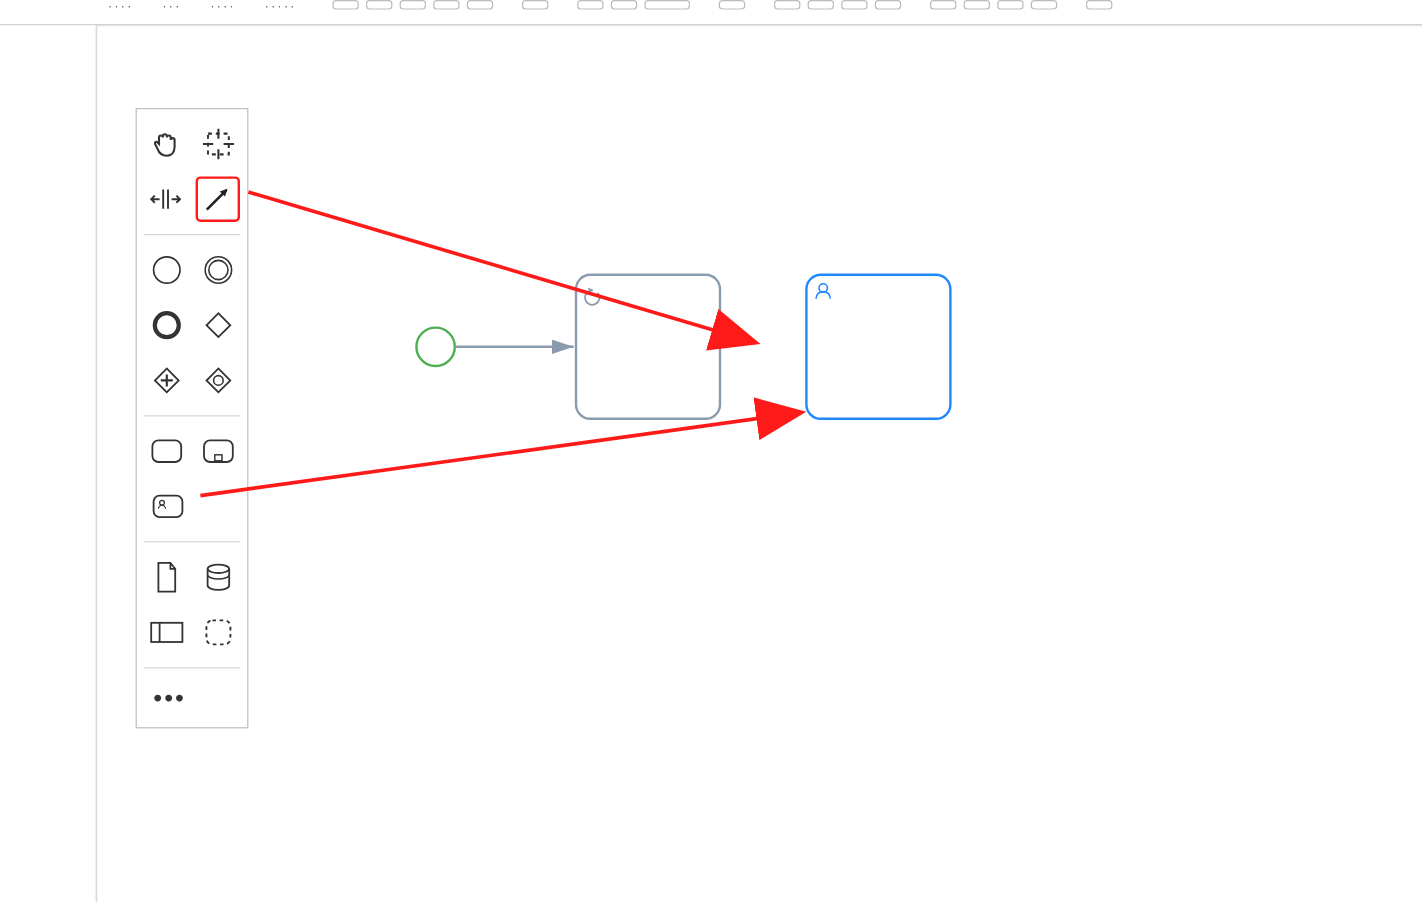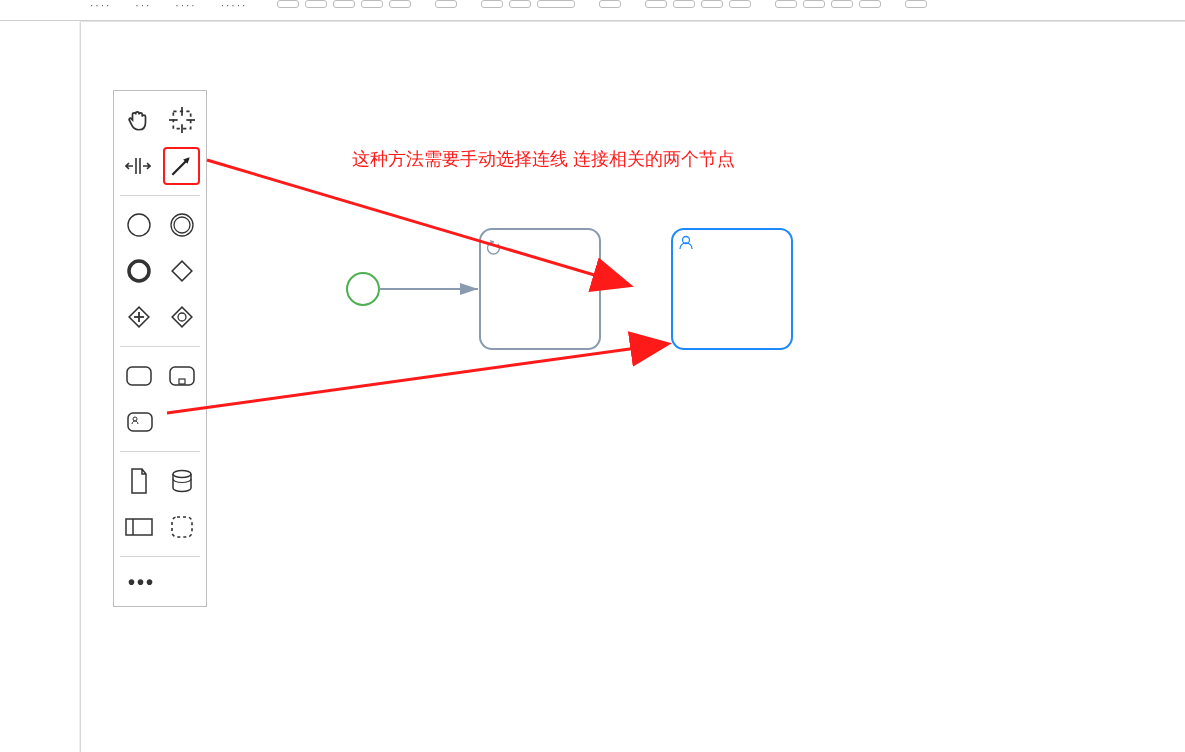--- a/index.html
+++ b/index.html
@@ -282,21 +282,20 @@
             <rect x="3" y="3" width="20" height="20" rx="5" fill="none" stroke="#333" stroke-width="1.6" stroke-dasharray="3 3"></rect>
           </svg>
       </div>
     </div>
     <div class="palette-sep"></div>
     <div class="dots-row">
       <span class="dots">•••</span>
     </div>
   </div>
 
-  <div class="annotation" style="left:352px; top:147px;">这种方法需要手动选择连线 连接相关的两个节点</div>
 
   <svg class="canvas-svg">
     <defs>
       <marker id="arrow-gray" markerWidth="10" markerHeight="10" refX="9" refY="3" orient="auto">
         <path d="M0,0 L9,3 L0,6 Z" fill="#8a9bb0"></path>
       </marker>
       <marker id="arrow-red" markerWidth="14" markerHeight="12" refX="12" refY="6" orient="auto">
         <path d="M0,0 L14,6 L0,12 Z" fill="#ff1a1a"></path>
       </marker>
     </defs>

